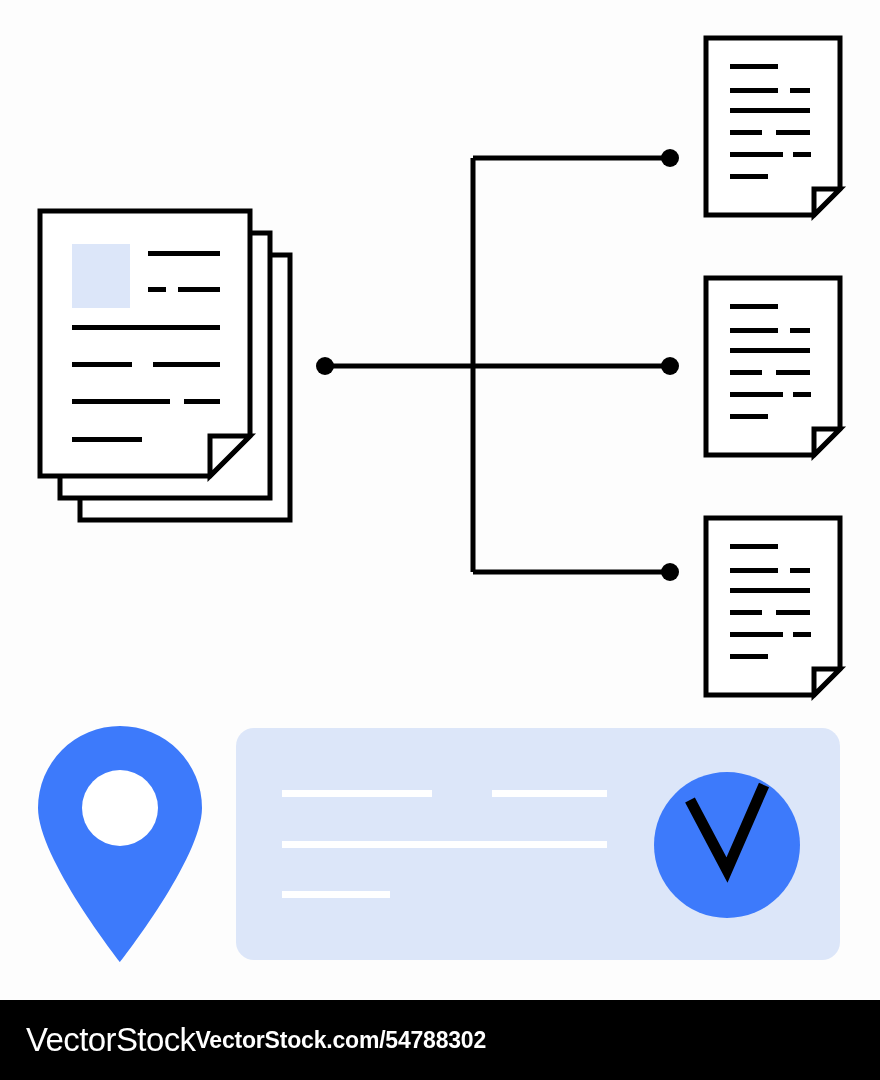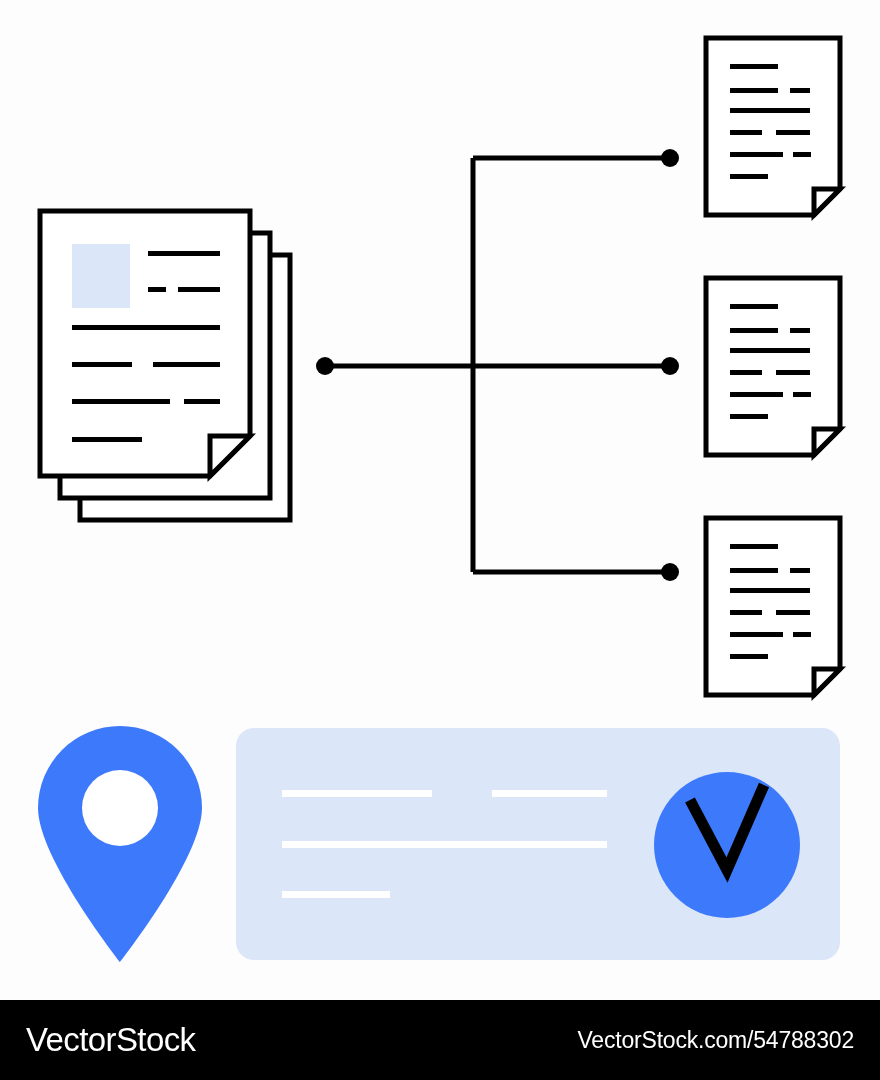--- a/index.html
+++ b/index.html
@@ -29,36 +29,36 @@
   
   #footer {
     position: absolute;
     left: 0;
     top: 1000px;
     width: 880px;
     height: 80px;
     background: #000000;
     display: flex;
     align-items: center;
-    justify-content: space-between;
+    justify-content: flex-start;
     box-sizing: border-box;
     padding: 0 26px;
   }
   #brand {
     color: #ffffff;
     font-size: 33px;
     font-weight: 400;
     letter-spacing: -0.6px;
     font-family: "Liberation Sans", sans-serif;
     white-space: nowrap;
   }
   #assetid {
     color: #ffffff;
     font-size: 23px;
-    font-weight: 400;
+    font-weight: 700;
     letter-spacing: -0.2px;
     font-family: "Liberation Sans", sans-serif;
     white-space: nowrap;
   }
 </style>
 </head>
 <body>
 
 <div id="stage">
 

